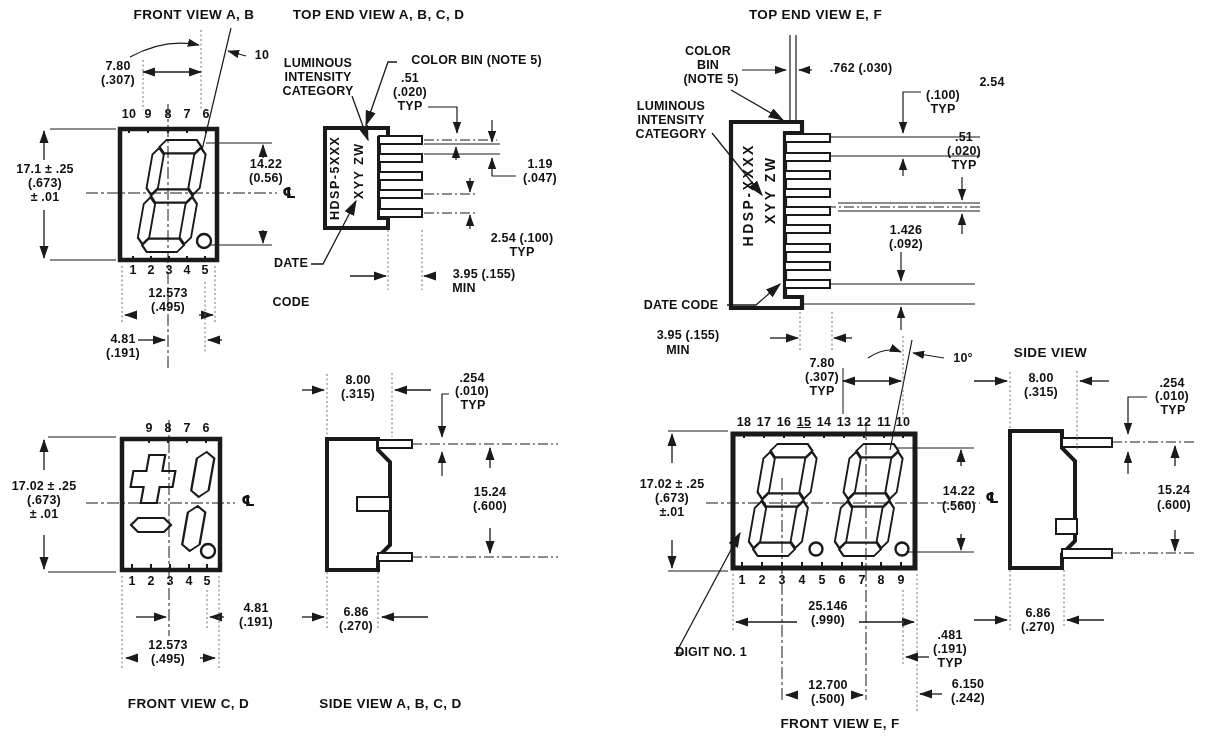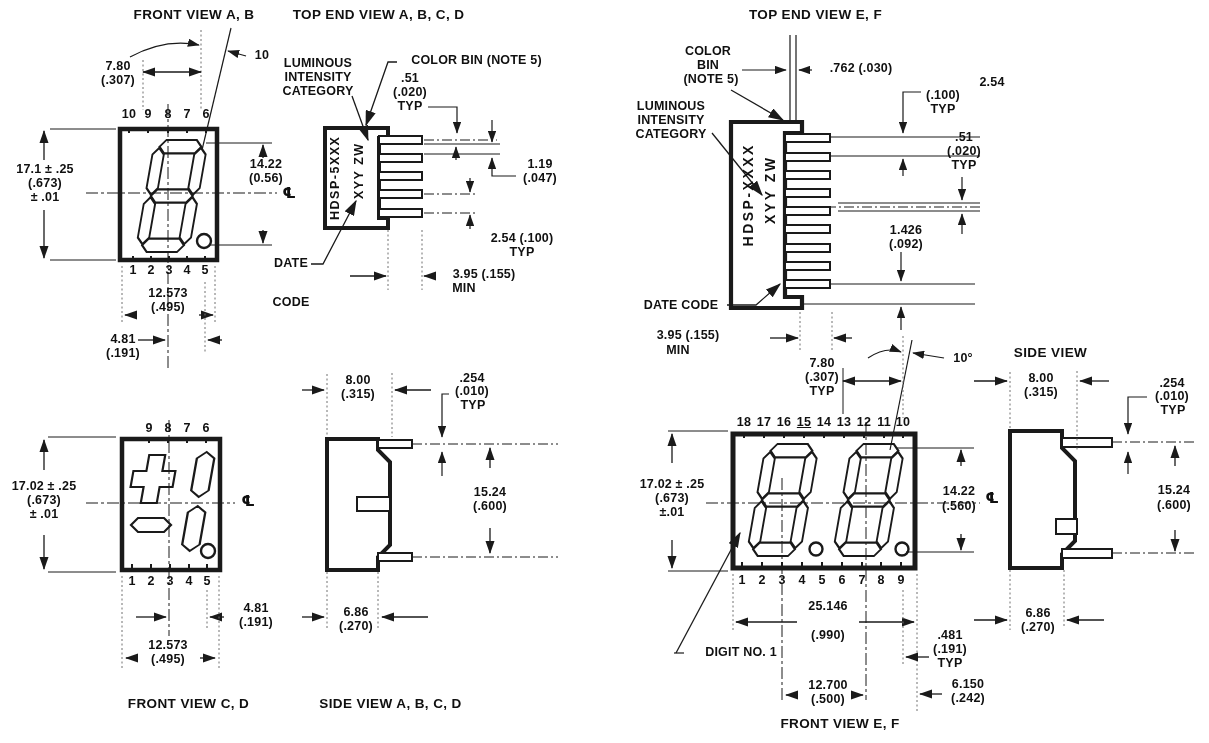--- a/index.html
+++ b/index.html
@@ -343,22 +343,22 @@
 <div class="t" style="left:870px;top:574px;width:22px;">8</div>
 <div class="t" style="left:890px;top:574px;width:22px;">9</div>
 <div class="t" style="left:800px;top:357px;width:44px;">7.80</div>
 <div class="t" style="left:797px;top:371px;width:50px;">(.307)</div>
 <div class="t" style="left:800px;top:385px;width:44px;">TYP</div>
 <div class="t tl" style="left:946px;top:352px;width:34px;">10°</div>
 <div class="t" style="left:935px;top:485px;width:48px;">14.22</div>
 <div class="t" style="left:935px;top:500px;width:48px;">(.560)</div>
 <div class="t clsym" style="left:982px;top:491px;width:20px;">℄</div>
 <div class="t" style="left:799px;top:600px;width:58px;">25.146</div>
-<div class="t" style="left:801px;top:629px;width:54px;">(.990)</div>
-<div class="t tl" style="left:688px;top:646px;width:106px;">DIGIT NO. 1</div>
+<div class="t" style="left:801px;top:614px;width:54px;">(.990)</div>
+<div class="t tl" style="left:658px;top:646px;width:106px;">DIGIT NO. 1</div>
 <div class="t" style="left:929px;top:629px;width:42px;">.481</div>
 <div class="t" style="left:926px;top:643px;width:48px;">(.191)</div>
 <div class="t" style="left:929px;top:657px;width:42px;">TYP</div>
 <div class="t" style="left:799px;top:679px;width:58px;">12.700</div>
 <div class="t" style="left:801px;top:693px;width:54px;">(.500)</div>
 <div class="t" style="left:944px;top:678px;width:48px;">6.150</div>
 <div class="t" style="left:944px;top:692px;width:48px;">(.242)</div>
 <div class="t tl ttl" style="left:760px;top:717px;width:160px;">FRONT VIEW E, F</div>
 
 <div class="t tl ttl" style="left:1003px;top:346px;width:95px;">SIDE VIEW</div>

